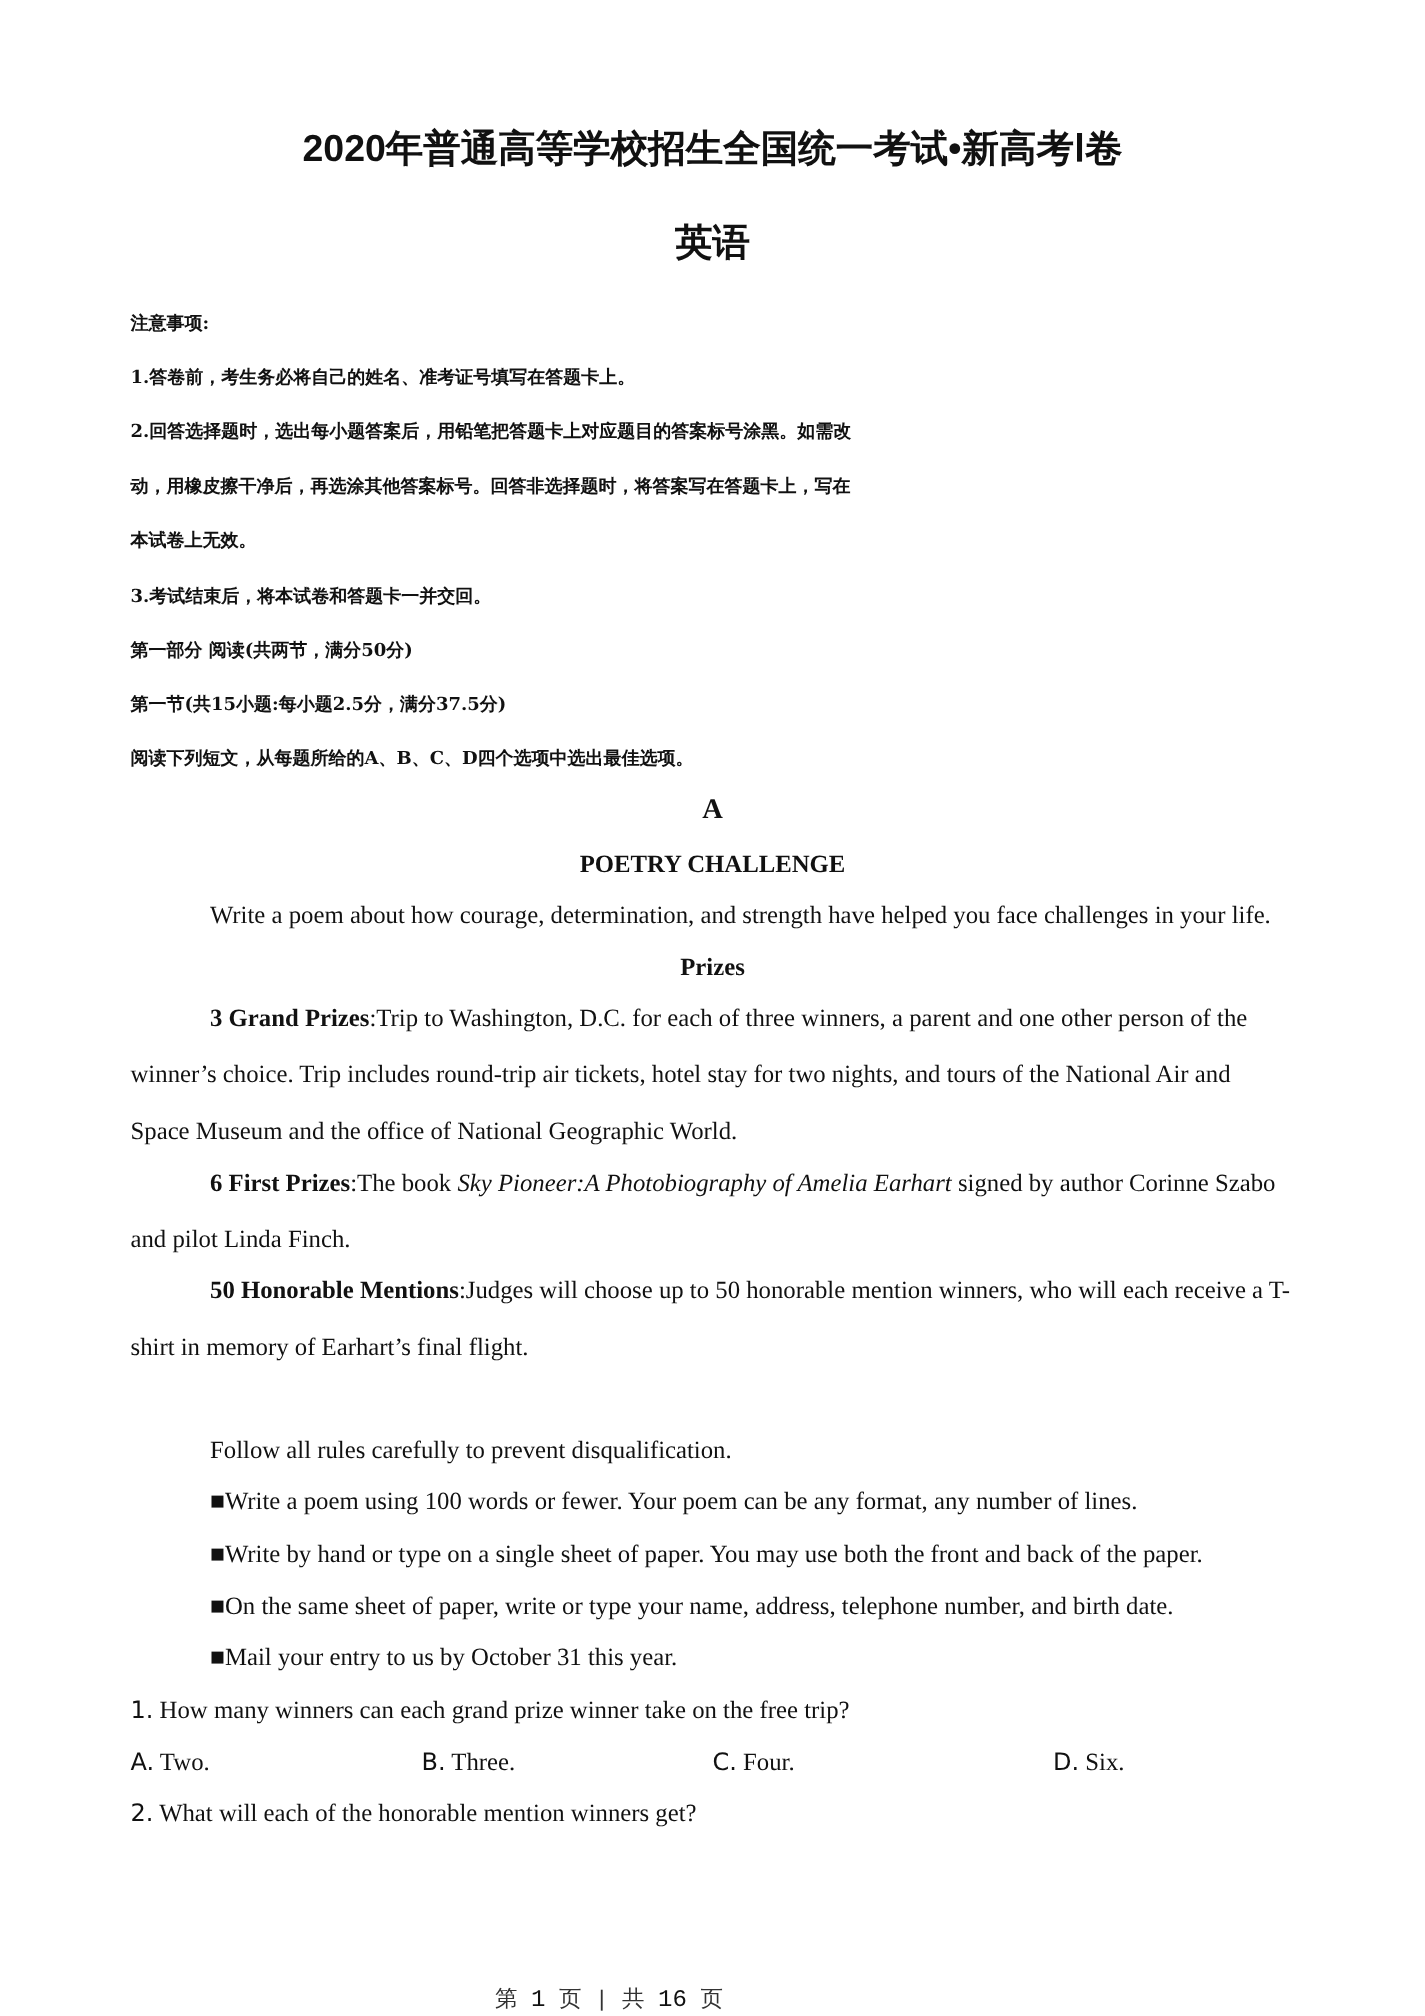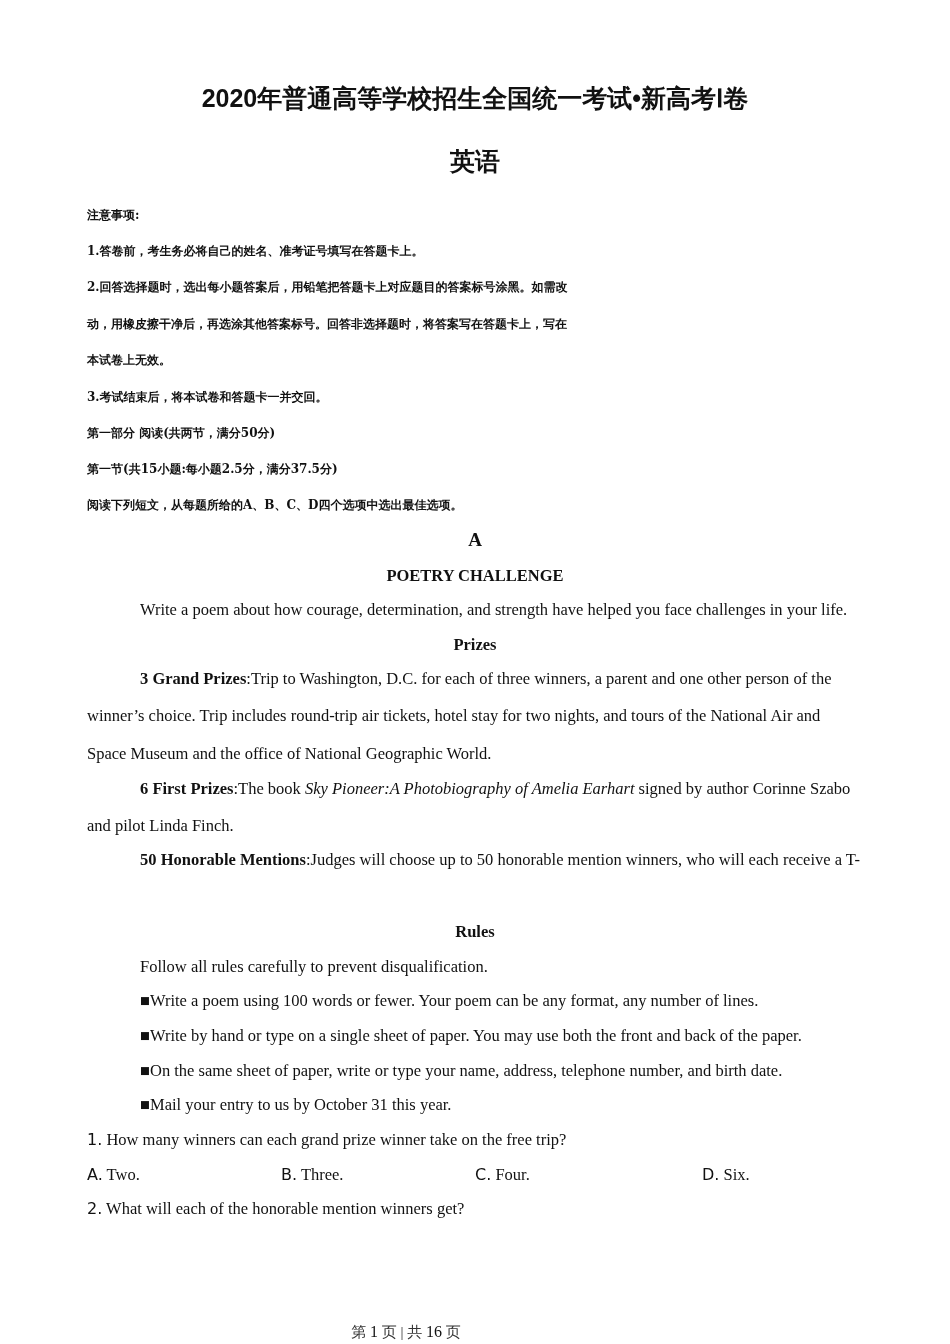--- a/index.html
+++ b/index.html
@@ -53,21 +53,21 @@
     .ind { left: 120px; margin-left: 20px; }
     .noind { left: 87px; }
     .qnum {
       font-family: "DejaVu Sans", sans-serif;
       font-size: 16px;
     }
     .footer {
       left: 0; width: 812px; text-align: center;
       top: 1323px;
       font-size: 15px;
-      font-family: Liberation Serif, serif;
+      font-family: Liberation Mono, monospace;
       color: #333333;
     }
     .footer .num { font-size: 16px; color: #111; }
   </style>
 </head>
 <body>
 
 <div class="page">
 
   <div class="abs title">2020年普通高等学校招生全国统一考试•新高考Ⅰ卷</div>
@@ -96,22 +96,22 @@
   <div class="abs en noind" style="top:743px;">Space Museum and the office of National Geographic World.</div>
 
   <div class="abs en ind" style="top:778px;">
     <span class="bold">6 First Prizes</span><span>:The book </span><i>Sky Pioneer:A Photobiography of Amelia Earhart</i><span> signed by author Corinne Szabo</span>
   </div>
   <div class="abs en noind" style="top:815px;">and pilot Linda Finch.</div>
 
   <div class="abs en ind" style="top:849px;">
     <span class="bold">50 Honorable Mentions</span><span>:Judges will choose up to 50 honorable mention winners, who will each receive a T-</span>
   </div>
+  <div class="abs en noind" style="top:887px;">shirt in memory of Earhart’s final flight.</div>
 
-  <div class="abs center en bold" style="top:921px;">Rules</div>
   <div class="abs en ind" style="top:956px;">Follow all rules carefully to prevent disqualification.</div>
 
   <div class="abs en ind" style="top:990px;">
     <span>■</span><span>Write a poem using 100 words or fewer. Your poem can be any format, any number of lines.</span>
   </div>
   <div class="abs en ind" style="top:1025px;">
     <span>■</span><span>Write by hand or type on a single sheet of paper. You may use both the front and back of the paper.</span>
   </div>
   <div class="abs en ind" style="top:1060px;">
     <span>■</span><span>On the same sheet of paper, write or type your name, address, telephone number, and birth date.</span>

